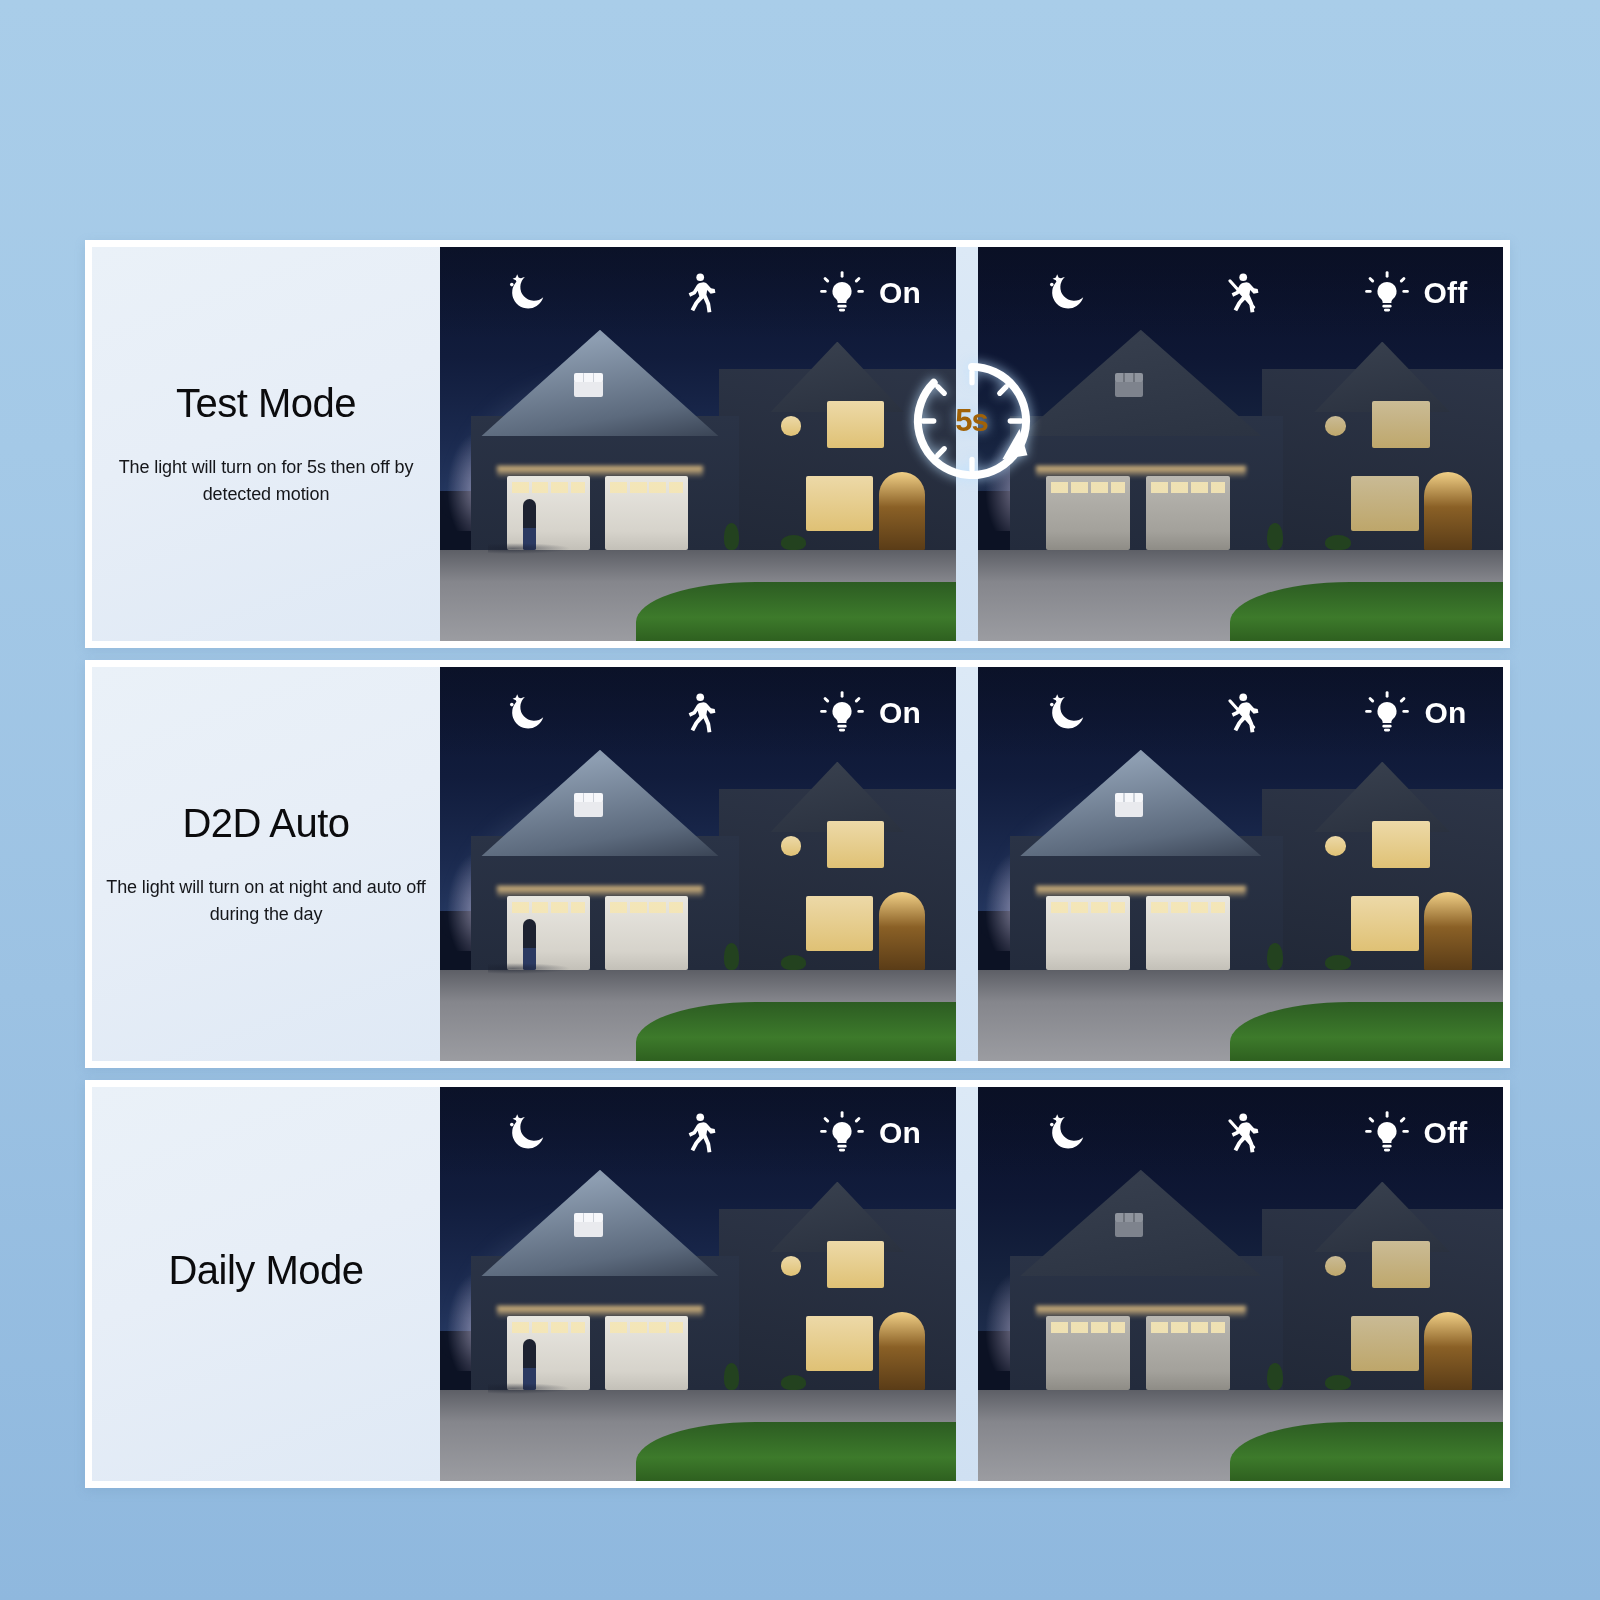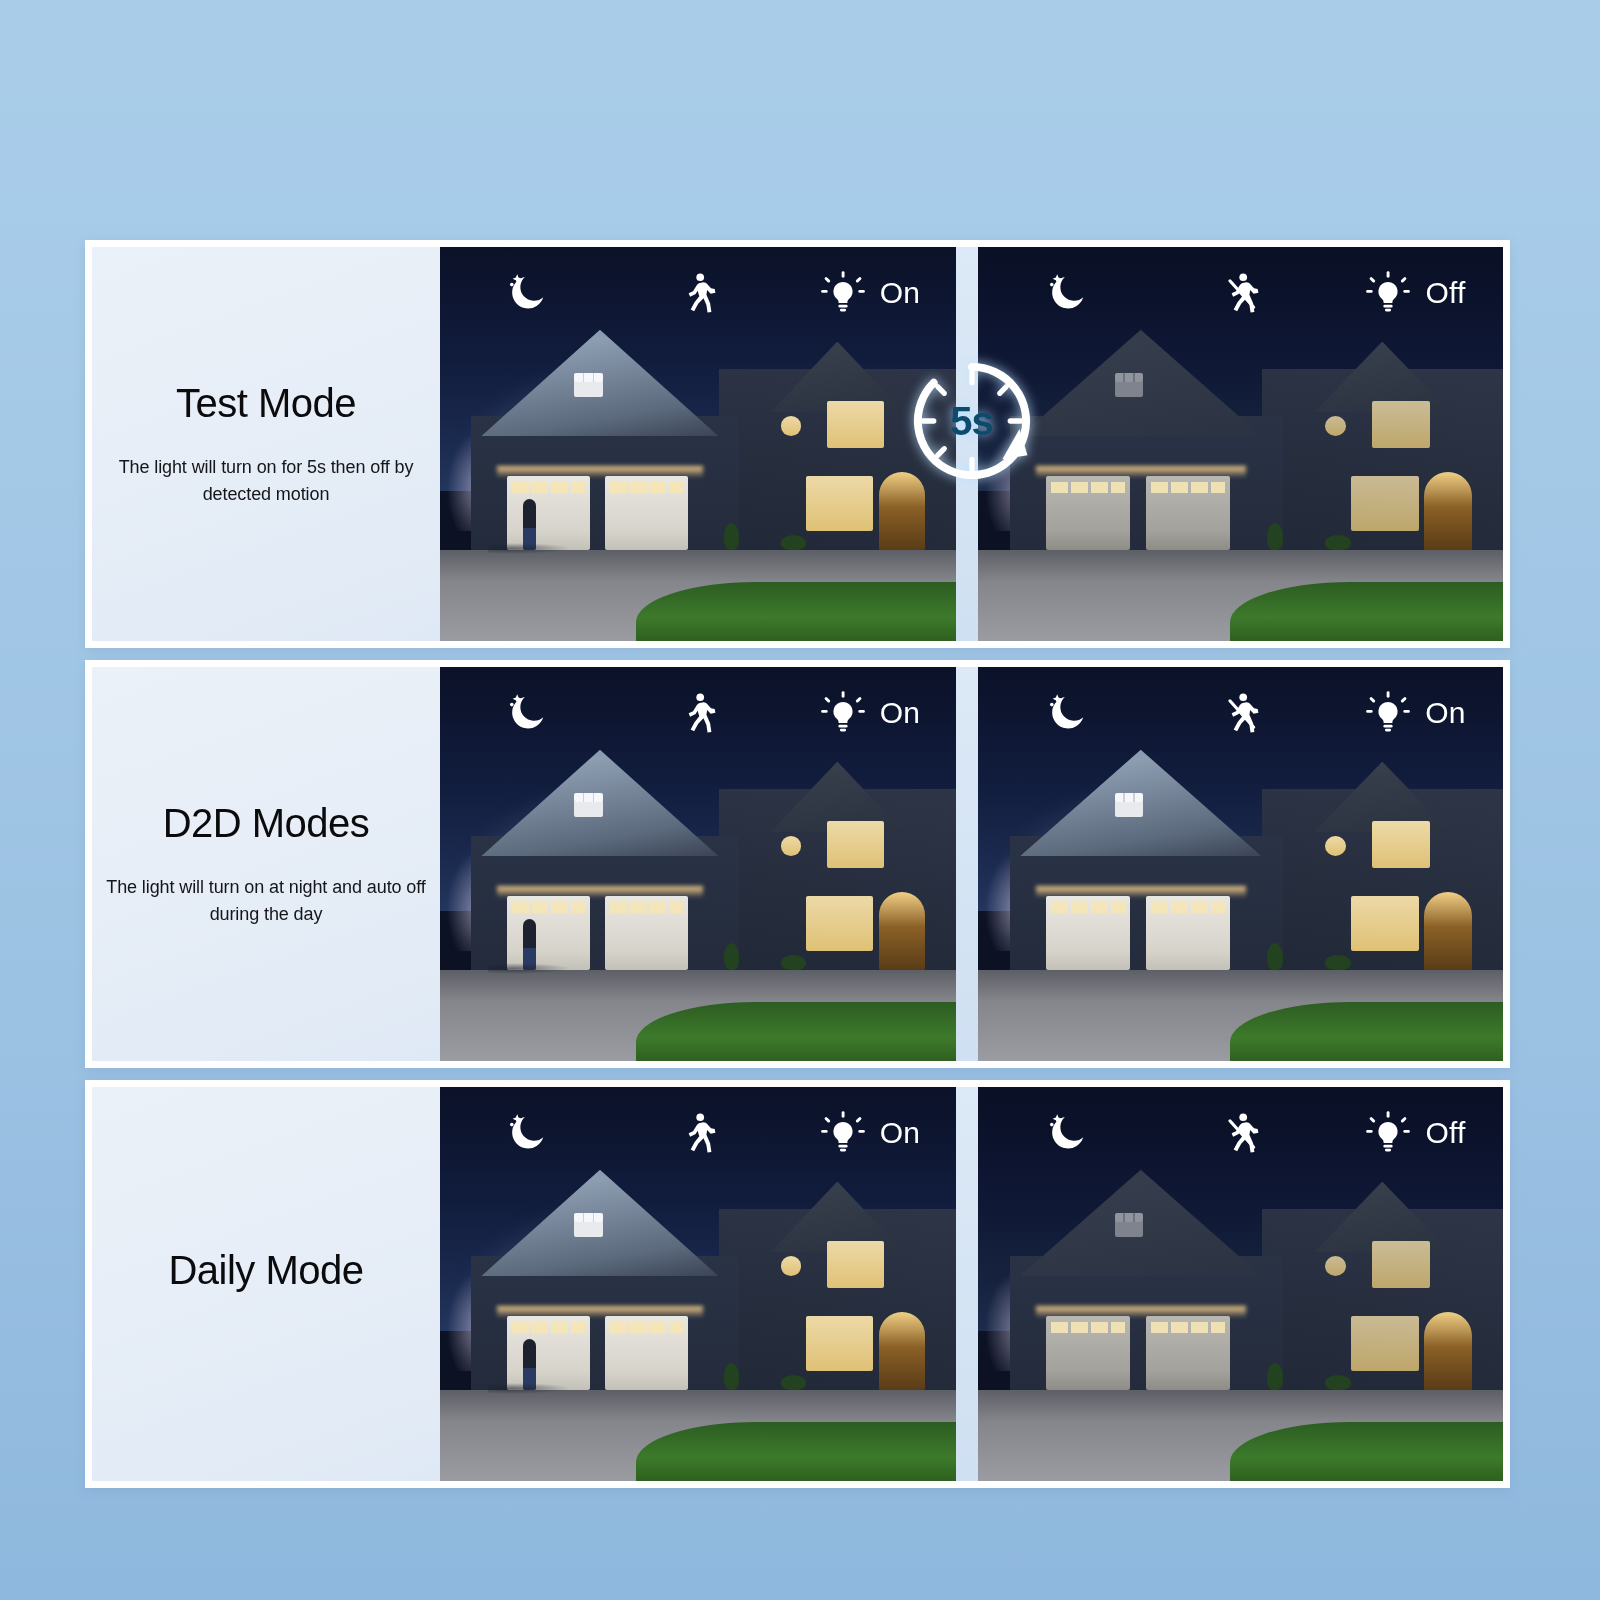--- a/index.html
+++ b/index.html
@@ -149,33 +149,33 @@
 
   
   .status{
     position:absolute;left:0;top:0;width:100%;height:92px;
     display:flex;align-items:center;z-index:5;
     color:#ffffff;
     background:linear-gradient(180deg,rgba(10,16,34,.55),rgba(10,16,34,0));
   }
   .st-slot{flex:1 1 0;display:flex;align-items:center;justify-content:center;}
   .st-slot.lamp{gap:14px;}
-  .st-label{font-size:30px;font-weight:400;letter-spacing:.2px;}
+  .st-label{font-size:30px;font-weight:700;letter-spacing:.2px;}
   .icon{display:block;}
 
   
   .badge5s{
     position:absolute;left:50%;top:108px;transform:translateX(-50%);
     width:132px;height:132px;z-index:9;
     display:flex;align-items:center;justify-content:center;
     pointer-events:none;
   }
   .badge5s svg{position:absolute;inset:0;filter:drop-shadow(0 0 6px rgba(190,225,255,.8));}
   .badge5s .txt{
-    position:relative;font-size:40px;font-weight:700;color:#0c4a6e;
+    position:relative;font-size:31px;font-weight:700;color:#a16207;
     text-shadow:0 0 12px rgba(180,220,255,.95);letter-spacing:-1px;
   }
 </style>
 </head>
 <body>
 
 <div class="page">
 
 
   <section class="row" id="row-1">
@@ -326,21 +326,21 @@
         </svg>
         <span class="txt">5s</span>
       </div>
 
     </div>
   </section>
 
   <section class="row" id="row-2">
 
     <div class="text-pane">
-      <div class="mode-title">D2D Modes</div>
+      <div class="mode-title">D2D Auto</div>
       <div class="mode-desc">The light will turn on at night and auto off during the day</div>
     </div>
 
     <div class="shots">
 
       <div class="shot left">
         <div class="scene">
           <div class="sky"></div>
           <div class="ground"></div>
           <div class="lawn"></div>

